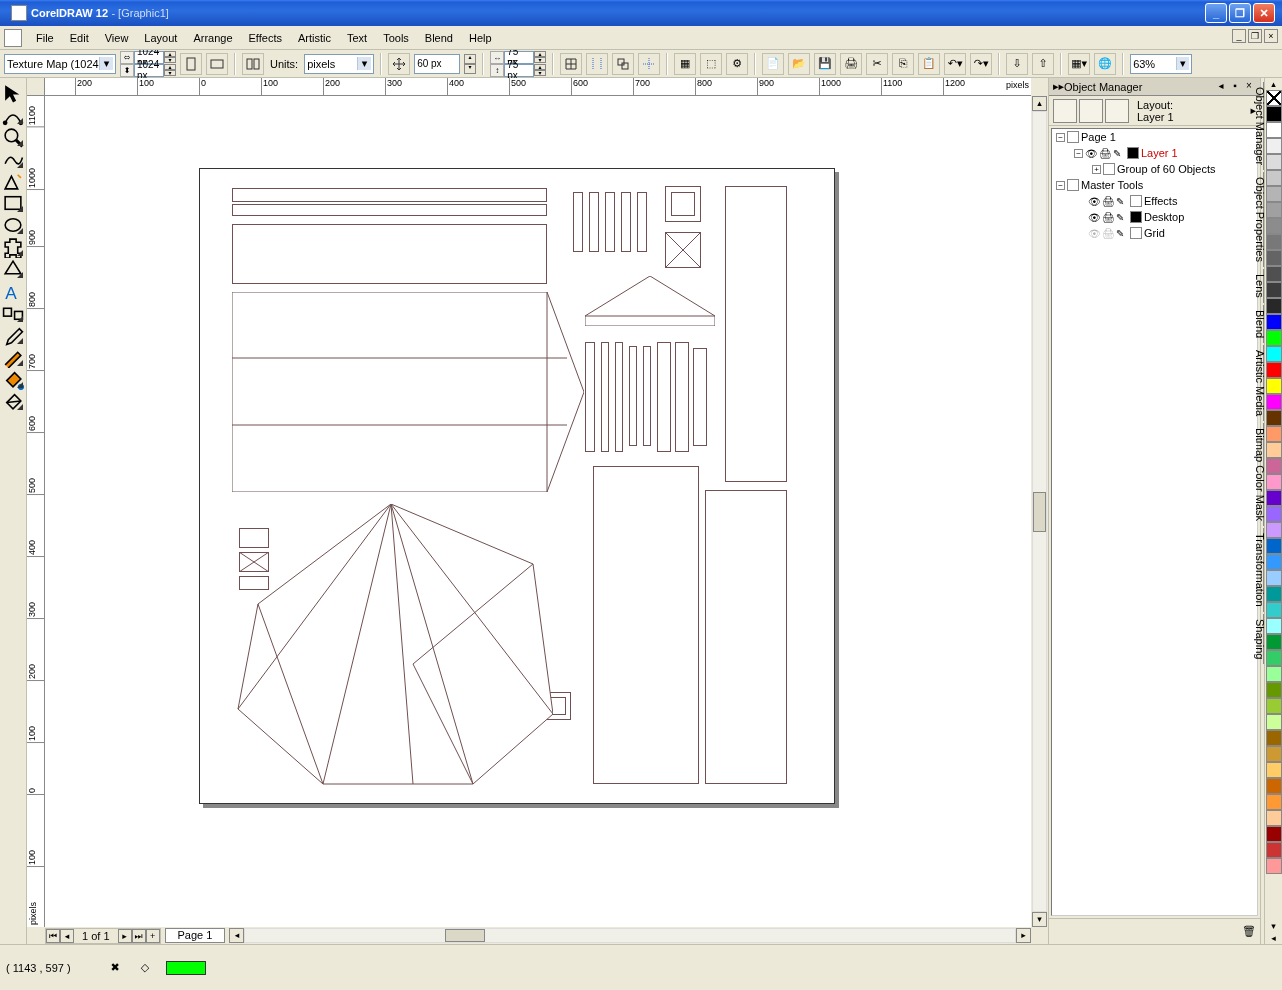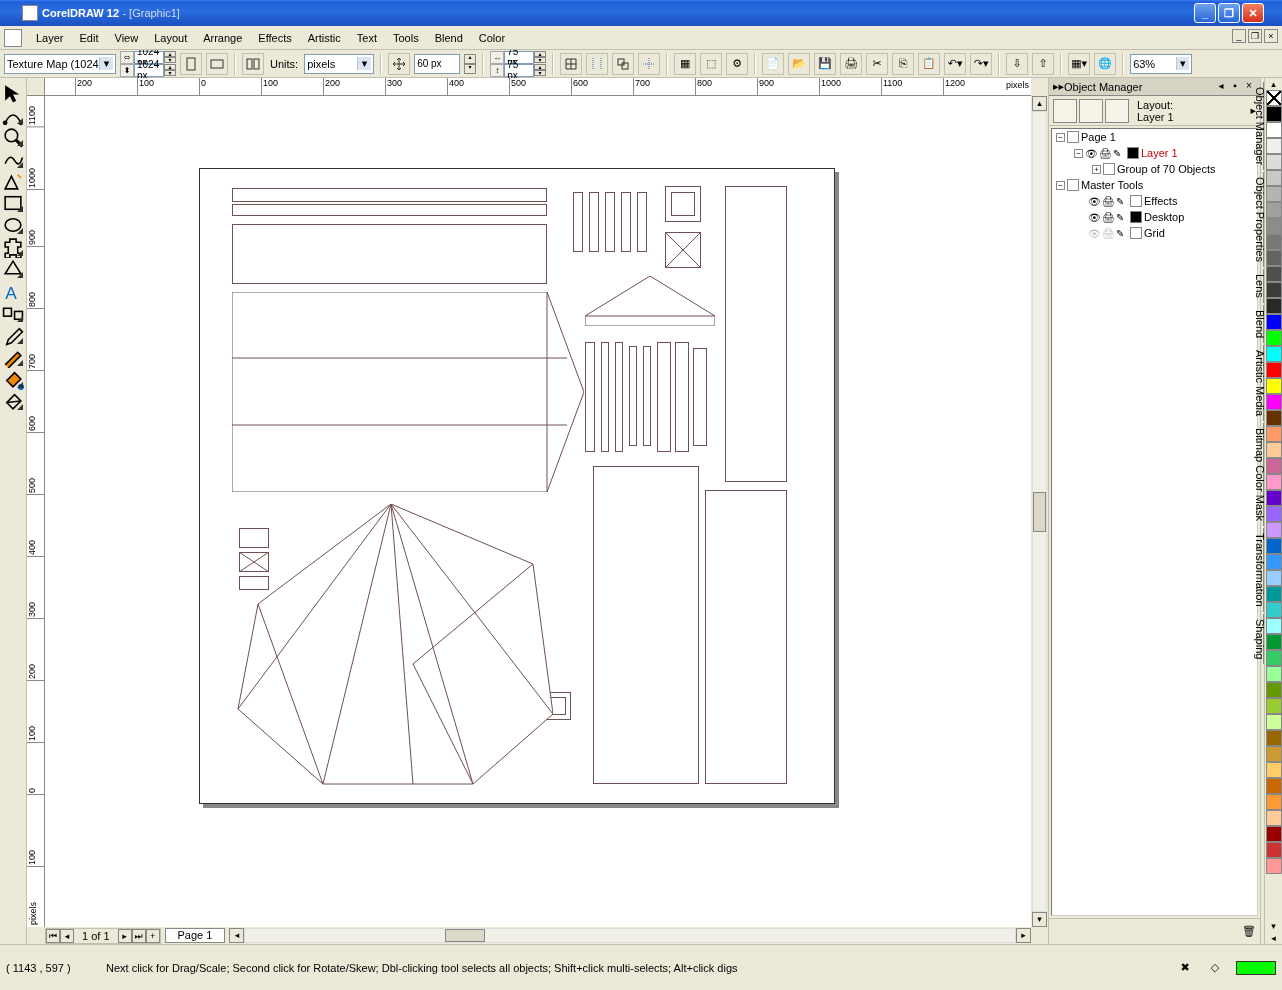--- a/index.html
+++ b/index.html
@@ -1,17 +1,17 @@
 <!DOCTYPE html>
 <html><head>
 <meta charset="utf-8">
 <style>
 * { margin:0; padding:0; box-sizing:border-box; font-family:Tahoma,Arial,sans-serif; font-size:11px; }
 body { background:#ece9d8; width:1282px; height:990px; overflow:hidden; position:relative; }
-.titlebar { height:26px; background:linear-gradient(to bottom,#3a7cf2 0%,#1e5ed6 8%,#2b6ee0 40%,#1a4fc0 100%); display:flex; align-items:center; padding:0 18px; color:#fff; }
+.titlebar { height:26px; background:linear-gradient(to bottom,#3a7cf2 0%,#1e5ed6 8%,#2b6ee0 40%,#1a4fc0 100%); display:flex; align-items:center; padding:0 7px; color:#fff; }
 .titlebar .icon { width:16px; height:16px; background:#fff; border:1px solid #888; margin:0 4px; display:inline-block; }
 .titlebar .title { flex:1; font-weight:bold; font-size:12px; white-space:nowrap; }
 .titlebar .faded { font-weight:normal; color:#d0ddf5; }
 .winbtns { display:flex; gap:2px; }
 .winbtn { width:22px; height:20px; border:1px solid #fff; border-radius:3px; display:flex; align-items:center; justify-content:center; font-weight:bold; color:#fff; font-size:11px; }
 .winbtn.min,.winbtn.max { background:linear-gradient(#6ea2f0,#2666d6); }
 .winbtn.close { background:linear-gradient(#f08060,#d63020); }
 .menubar { height:24px; background:#ece9d8; display:flex; align-items:center; border-bottom:1px solid #c0c0b0; padding-left:4px; position:relative; }
 .menubar .micon { width:18px; height:18px; border:1px solid #888; background:#fff; margin-right:6px; }
 .menubar .mitem { padding:2px 8px; cursor:default; }
@@ -95,31 +95,31 @@
   </span>
   <div class="winbtns">
     <div class="winbtn min">_</div>
     <div class="winbtn max">❐</div>
     <div class="winbtn close">✕</div>
   </div>
 </div>
 
 <div class="menubar">
   <span class="micon"></span>
-  <span class="mitem">Layer</span>
+  <span class="mitem">File</span>
   <span class="mitem">Edit</span>
   <span class="mitem">View</span>
   <span class="mitem">Layout</span>
   <span class="mitem">Arrange</span>
   <span class="mitem">Effects</span>
   <span class="mitem">Artistic</span>
   <span class="mitem">Text</span>
   <span class="mitem">Tools</span>
   <span class="mitem">Blend</span>
-  <span class="mitem">Color</span>
+  <span class="mitem">Help</span>
   <div class="mdi-btns">
     <div class="mdi-btn">_</div>
     <div class="mdi-btn">❐</div>
     <div class="mdi-btn">×</div>
   </div>
 </div>
 
 <div class="propbar">
   <div class="combo">
     <span class="cval">Texture Map (1024...</span>
@@ -500,21 +500,21 @@
             <span class="texp">−</span>
             <span class="teye">👁</span>
             <span class="teye">🖨</span>
             <span class="teye">✎</span>
             <span class="ticon" style="background:#000"></span>
             <span style="color:#c00">Layer 1</span>
           </div>
         <div class="tnode" style="padding-left:40px">
             <span class="texp">+</span>
             <span class="ticon"></span>
-            <span>Group of 70 Objects</span>
+            <span>Group of 60 Objects</span>
           </div>
         <div class="tnode" style="padding-left:4px">
             <span class="texp">−</span>
             <span class="ticon"></span>
             <span>Master Tools</span>
           </div>
         <div class="tnode" style="padding-left:36px">
             <span class="teye">👁</span>
             <span class="teye">🖨</span>
             <span class="teye">✎</span>
@@ -608,19 +608,18 @@
       <div class="swatch" style="background: rgb(153, 0, 0);"></div>
       <div class="swatch" style="background: rgb(204, 51, 51);"></div>
       <div class="swatch" style="background: rgb(255, 153, 153);"></div>
     </div>
   <div class="pal-arrow">▾</div>
   <div class="pal-arrow">◂</div>
 </div>
 
 <div class="statusbar">
   <span class="coords">( 1143 , 597   )</span>
-  <span class="hint">Next click for Drag/Scale; Second click for Rotate/Skew; Dbl-clicking tool selects all objects; Shift+click multi-selects; Alt+click digs</span>
   <div class="status-icons">
     <span class="sicon">✖</span>
     <span class="sicon">◇</span>
     <div class="fillbox"></div>
   </div>
 </div>
 
 </body></html>

